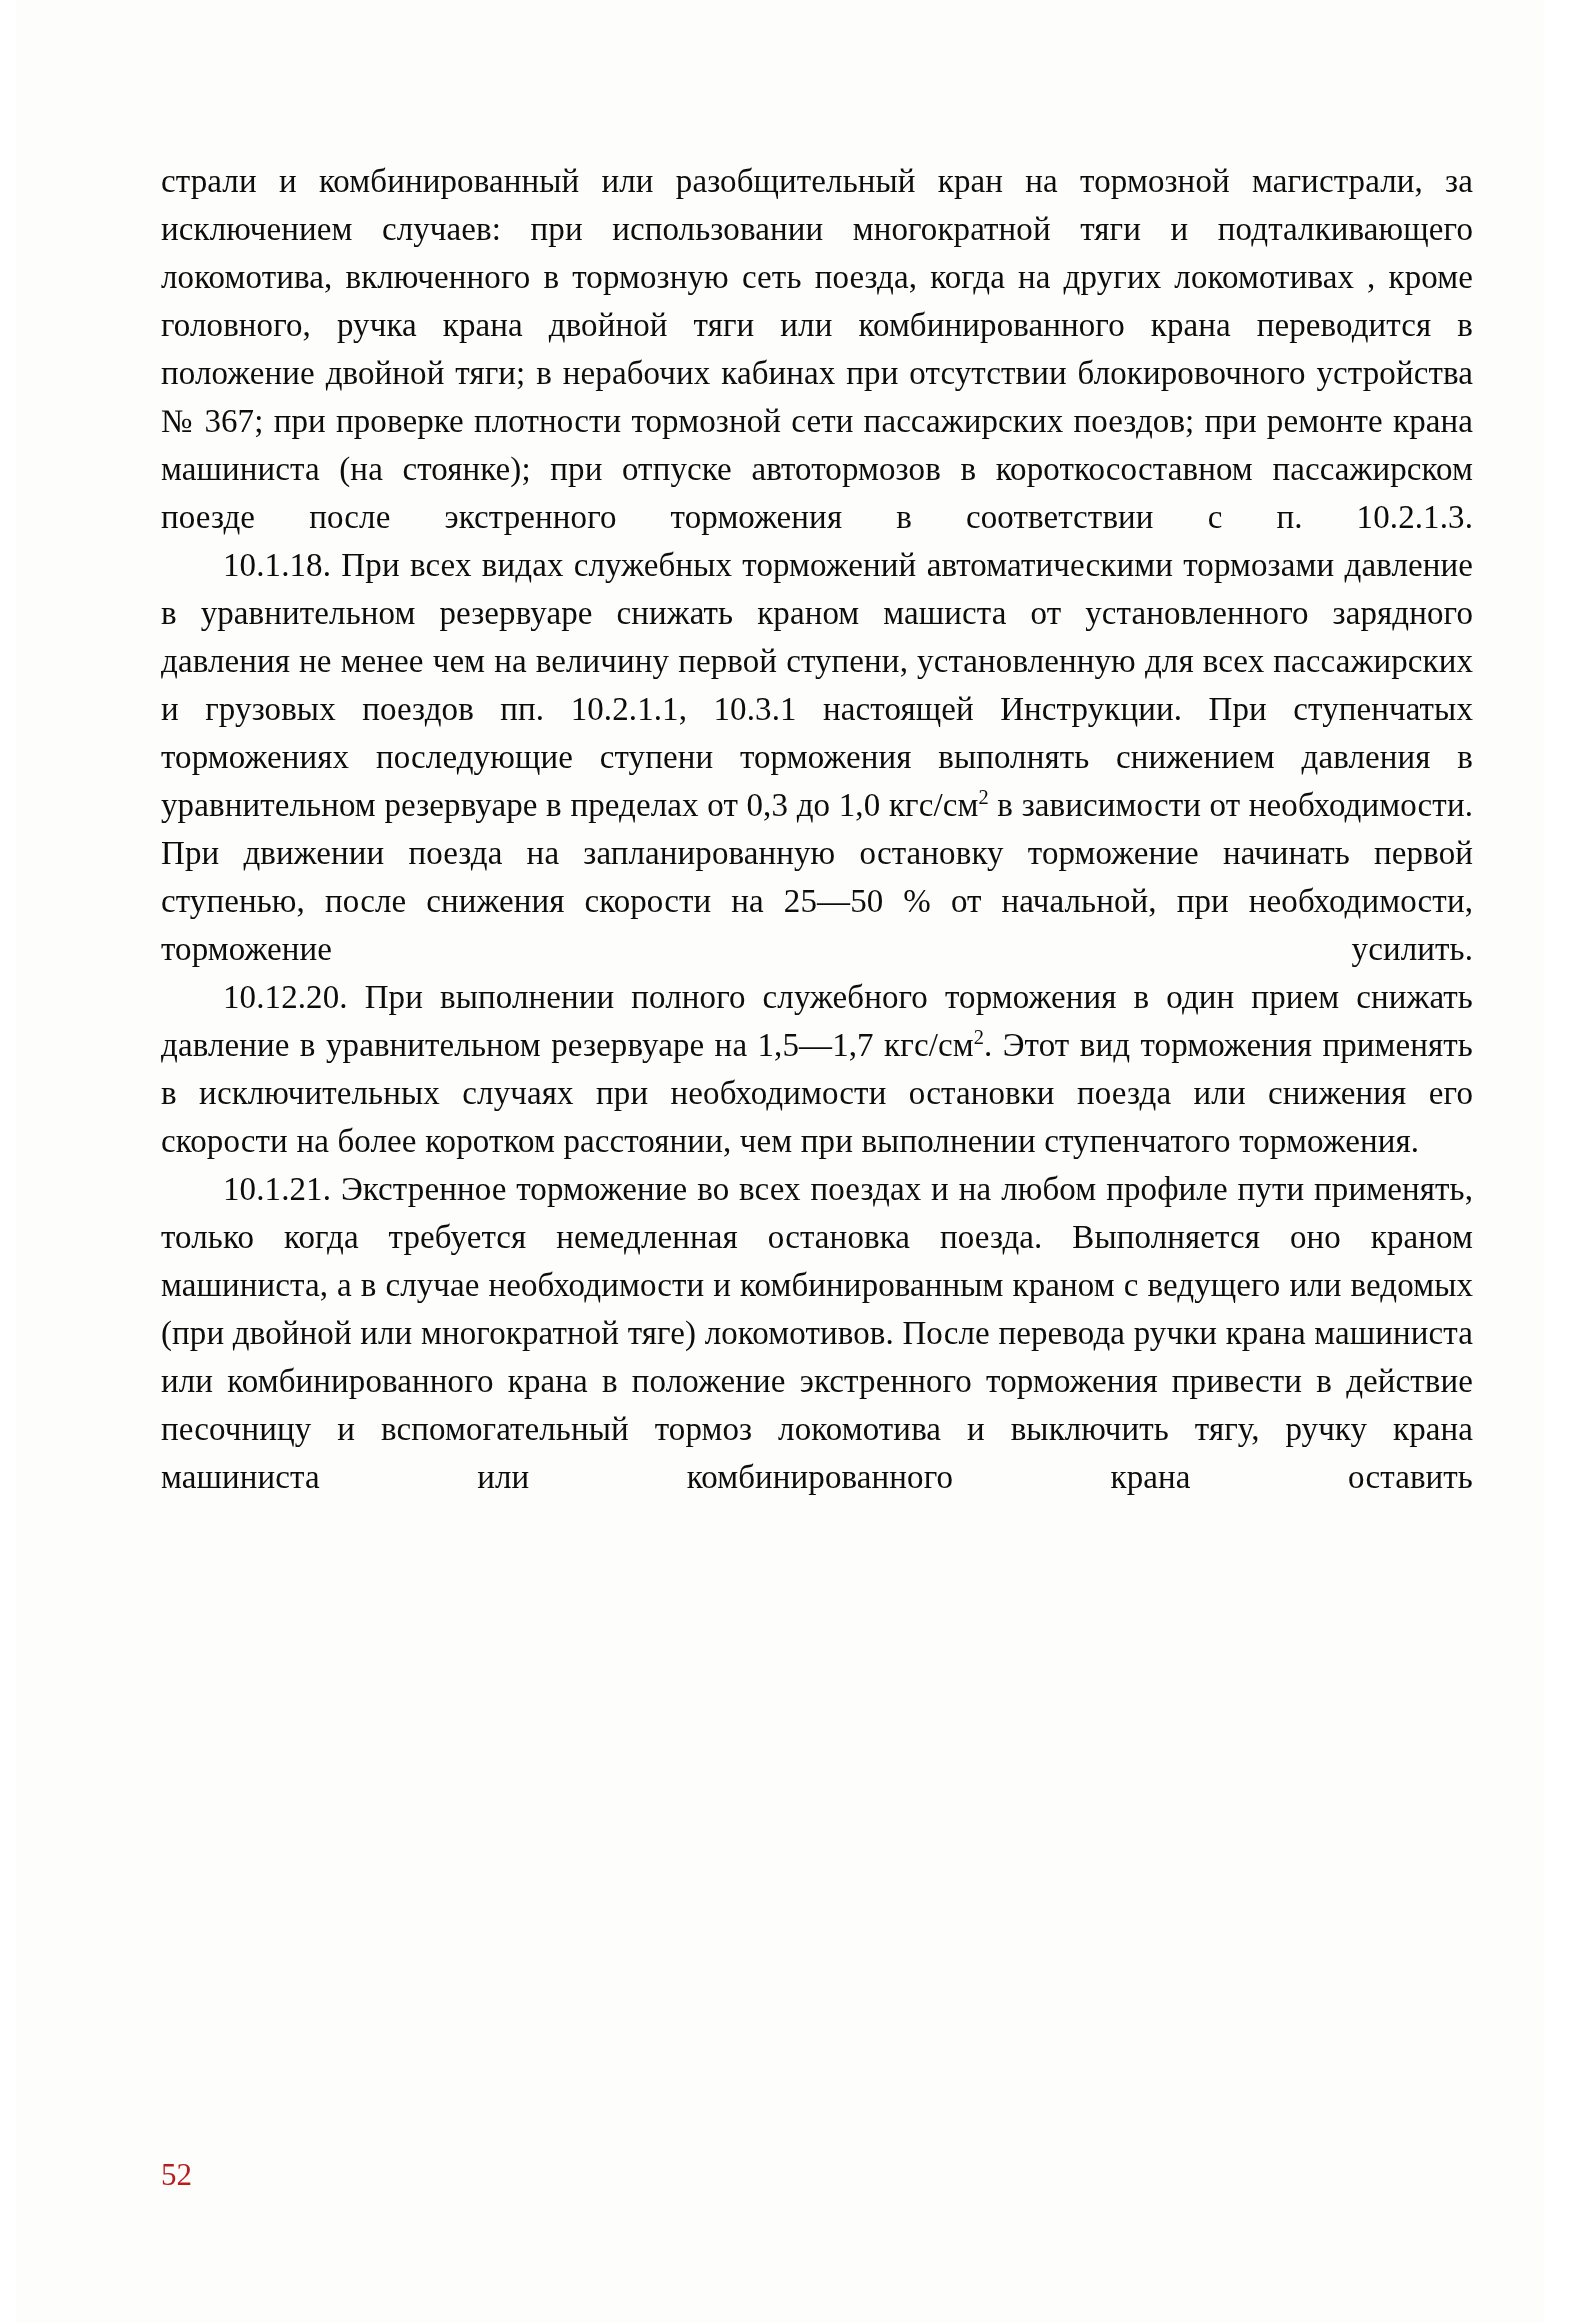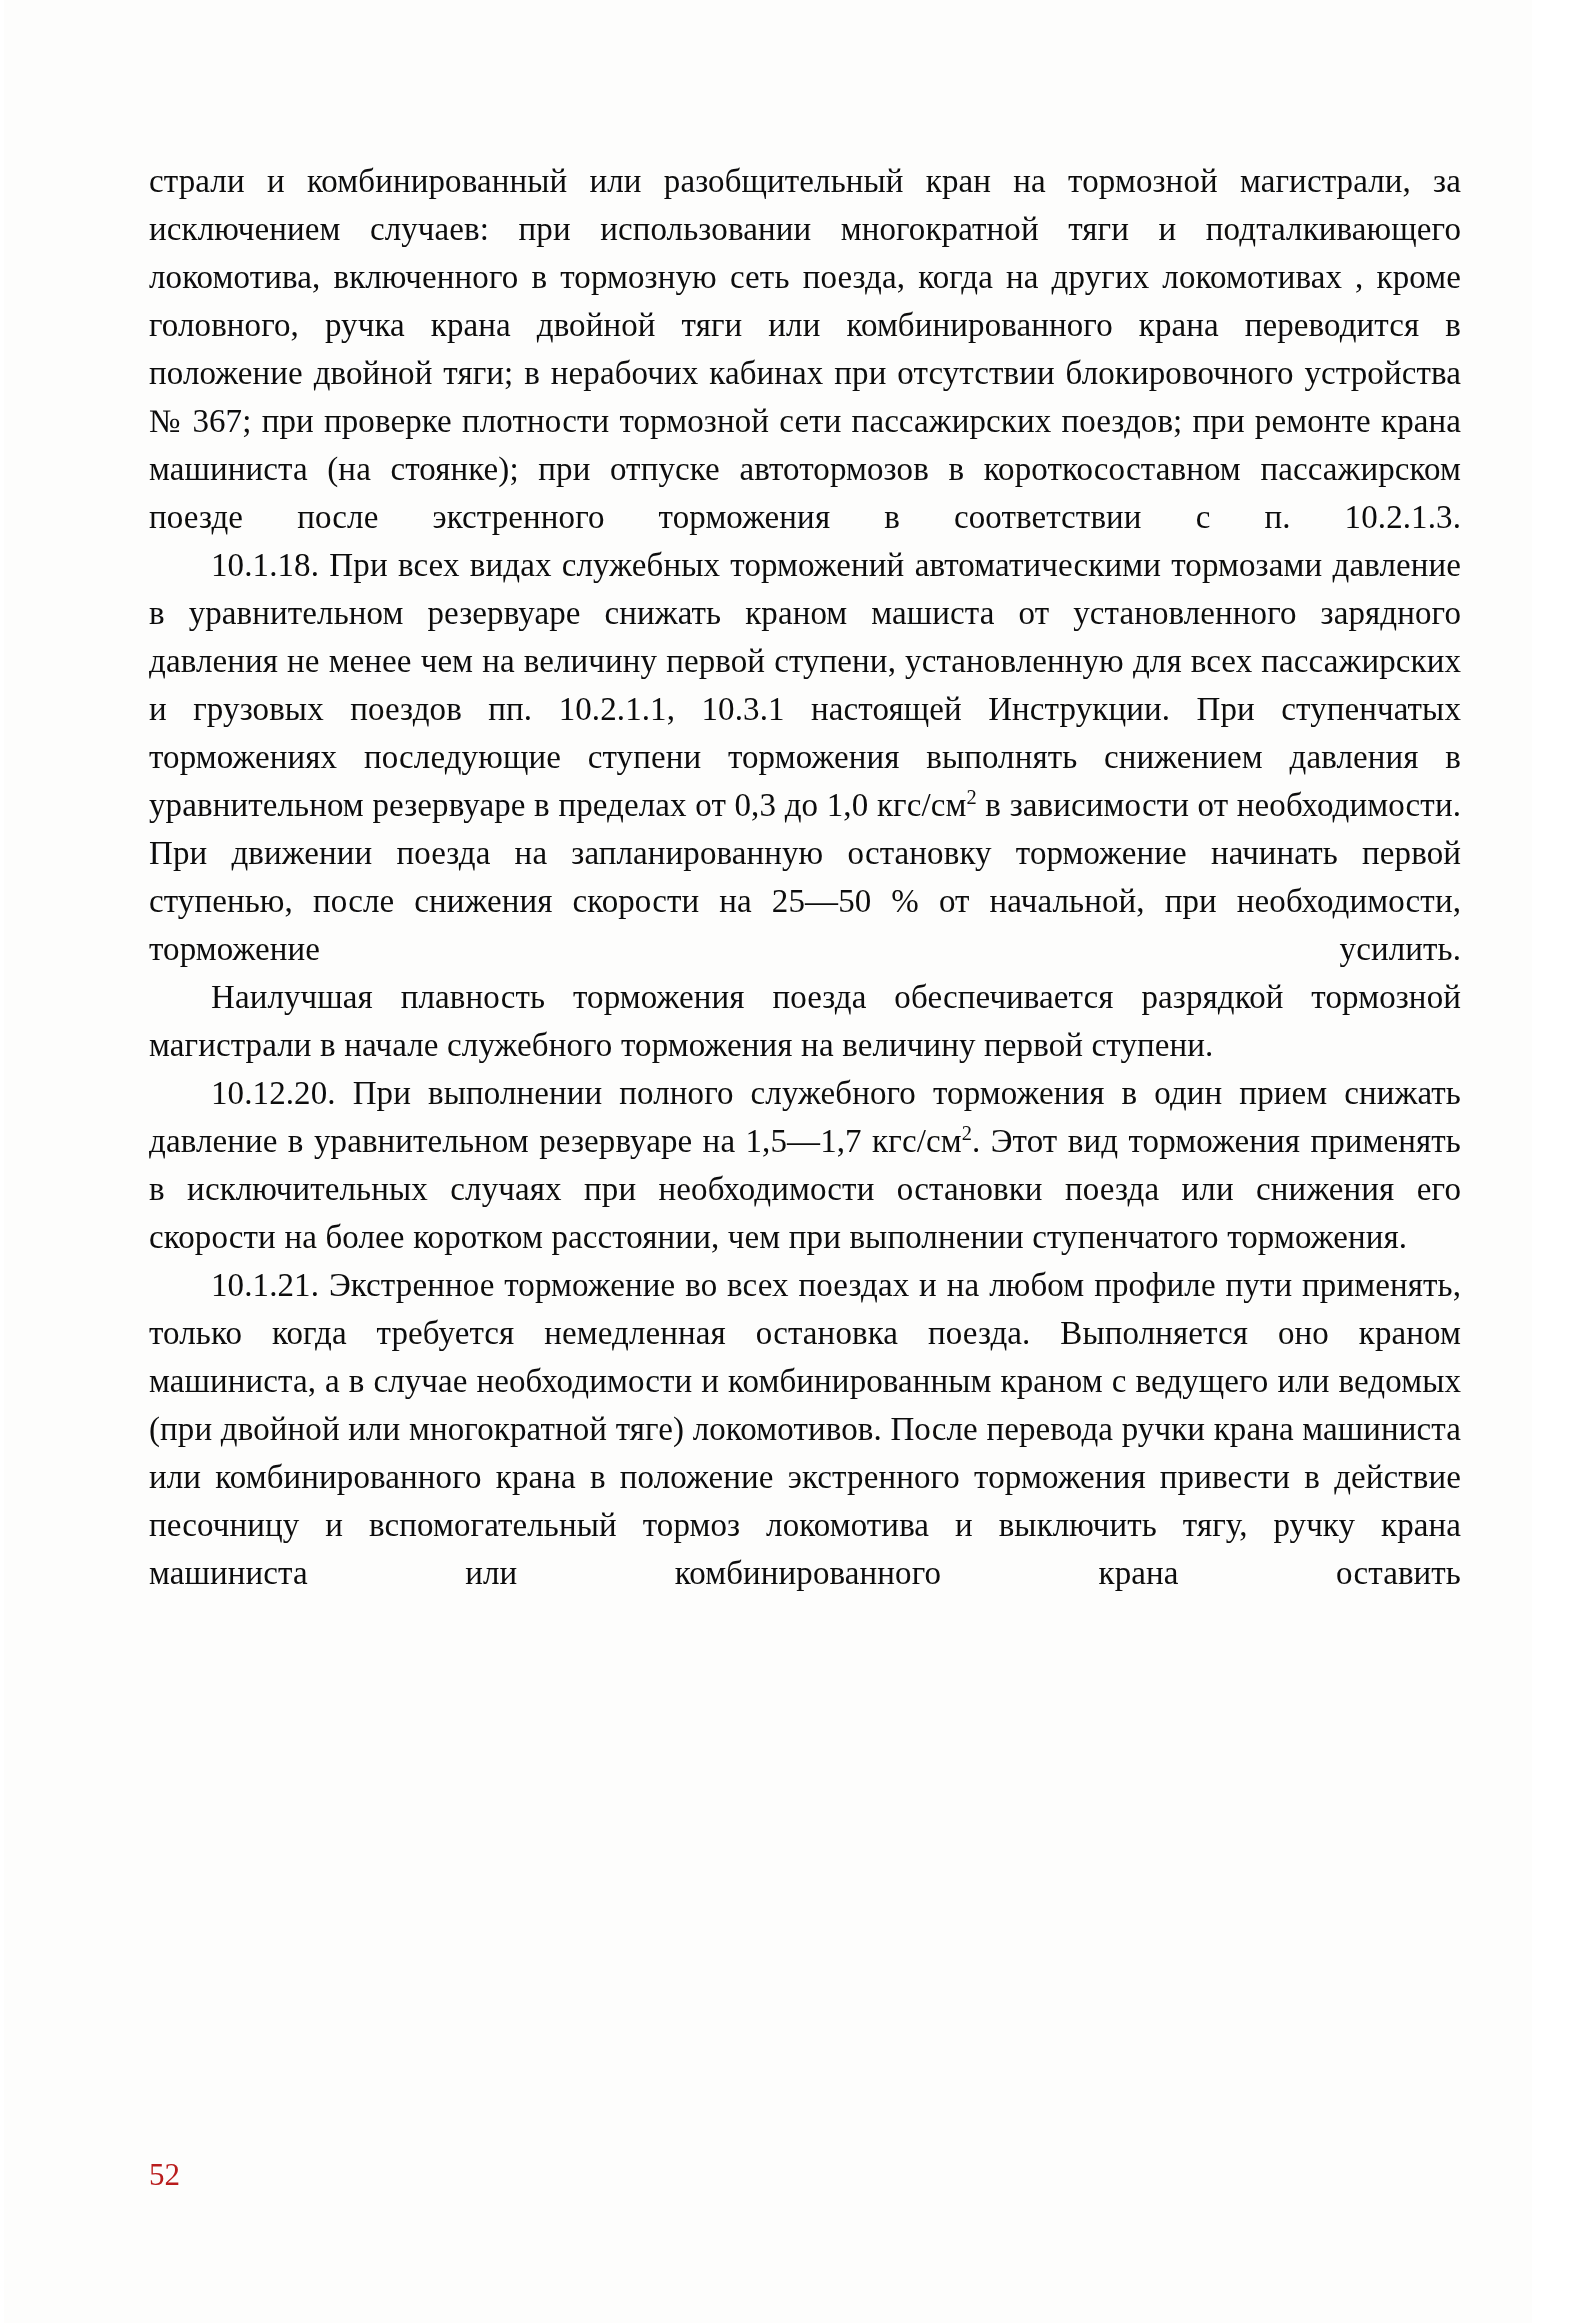--- a/index.html
+++ b/index.html
@@ -10,21 +10,21 @@
   body {
     width: 1594px;
     height: 2324px;
     font-family: "Liberation Serif", serif;
     color: #0d0d0d;
     position: relative;
     overflow: hidden;
   }
   .page {
     position: absolute;
-    left: 4px;
+    left: 16px;
     top: 0;
     width: 1528px;
     height: 2324px;
     background: #fdfdfc;
   }
   .content {
     position: absolute;
     left: 145px;
     top: 157px;
     width: 1312px;
@@ -63,21 +63,20 @@
 </head>
 <body>
 
 <div class="page">
   <div class="content">
 
     <p class="para justify-all">страли и комбинированный или разобщительный кран на тормозной магистрали, за исключением случаев: при использовании многократной тяги и подталкивающего локомотива, включенного в тормозную сеть поезда, когда на других локомотивах , кроме головного, ручка крана двойной тяги или комбинированного крана переводится в положение двойной тяги; в нерабочих кабинах при отсутствии блокировочного устройства № 367; при проверке плотности тормозной сети пассажирских поездов; при ремонте крана машиниста (на стоянке); при отпуске автотормозов в короткосоставном пассажирском поезде после экстренного торможения в соответствии с п. 10.2.1.3.</p>
 
     <p class="para indent justify-all"><span>10.1.18. При всех видах служебных торможений автоматическими тормозами давление в уравнительном резервуаре снижать краном машиста от установленного зарядного давления не менее чем на величину первой ступени, установленную для всех пассажирских и грузовых поездов пп. 10.2.1.1, 10.3.1 настоящей Инструкции. При ступенчатых торможениях последующие ступени торможения выполнять снижением давления в уравнительном резервуаре в пределах от 0,3 до 1,0 кгс/см</span><sup>2</sup><span> в зависимости от необходимости. При движении поезда на запланированную остановку торможение начинать первой ступенью, после снижения скорости на 25—50 % от начальной, при необходимости, торможение усилить.</span></p>
 
-    <p class="para indent">Наилучшая плавность торможения поезда обеспечивается разрядкой тормозной магистрали в начале служебного торможения на величину первой ступени.</p>
 
 
     <p class="para indent"><span>10.12.20. При выполнении полного служебного торможения в один прием снижать давление в уравнительном резервуаре на 1,5—1,7 кгс/см</span><sup>2</sup><span>. Этот вид торможения применять в исключительных случаях при необходимости остановки поезда или снижения его скорости на более коротком расстоянии, чем при выполнении ступенчатого торможения.</span></p>
 
     <p class="para indent justify-all">10.1.21. Экстренное торможение во всех поездах и на любом профиле пути применять, только когда требуется немедленная остановка поезда. Выполняется оно краном машиниста, а в случае необходимости и комбинированным краном с ведущего или ведомых (при двойной или многократной тяге) локомотивов. После перевода ручки крана машиниста или комбинированного крана в положение экстренного торможения привести в действие песочницу и вспомогательный тормоз локомотива и выключить тягу, ручку крана машиниста или комбинированного крана оставить</p>
 
   </div>
 
   <div class="page-number">52</div>
 </div>

